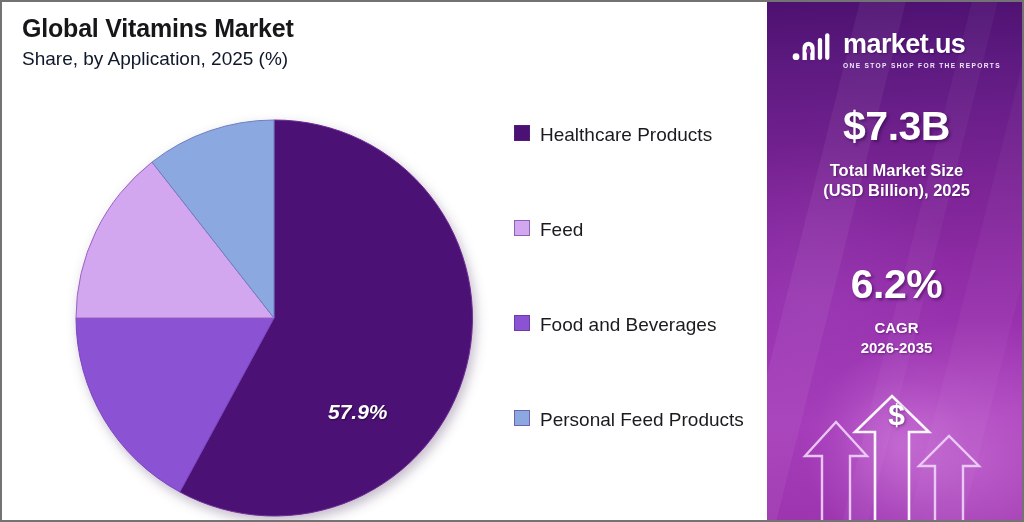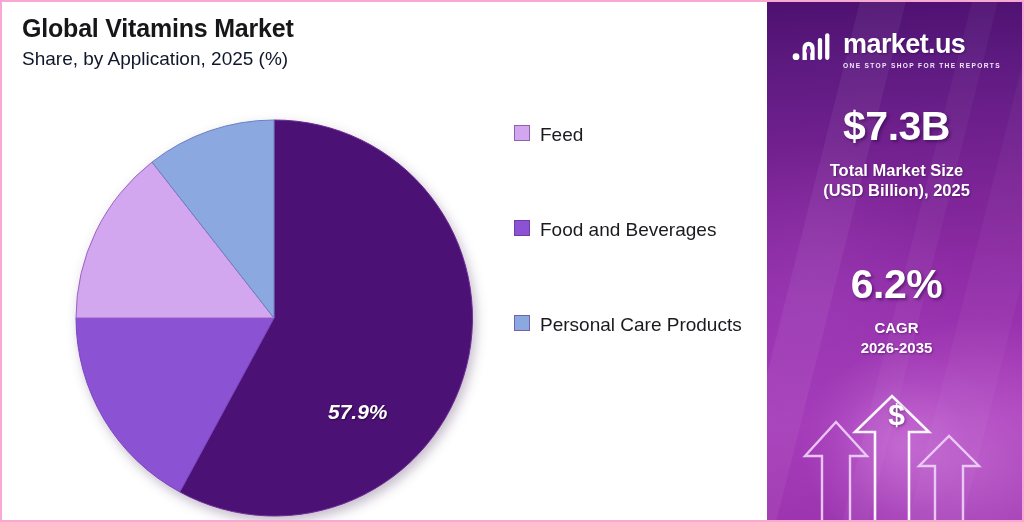--- a/index.html
+++ b/index.html
@@ -10,21 +10,21 @@
     overflow: hidden;
     font-family: "Liberation Sans", sans-serif;
     background: #ffffff;
   }
 
   #infographic {
     position: relative;
     width: 1024px;
     height: 522px;
     background: #ffffff;
-    border: 2px solid #f9a8d4;
+    border: 2px solid #737373;
     overflow: hidden;
   }
 
   
   #chart-panel {
     position: absolute;
     left: 0; top: 0;
     width: 762px;
     height: 518px;
     background: #ffffff;
@@ -264,34 +264,38 @@
 
         <path d="M 204 204 L 6 204 A 198 198 0 0 1 82.0 48.1 Z" fill="#D3A6F0" stroke="#9A63C4" stroke-width="1"></path>
 
         <path d="M 204 204 L 82.0 48.1 A 198 198 0 0 1 204 6 Z" fill="#8CA8E0" stroke="#6F7FC0" stroke-width="1"></path>
       </svg>
       <div id="pie-label">57.9%</div>
     </div>
 
     <div id="legend">
 
+      <div class="legend-item">
+        <span class="legend-swatch" style="background:#4C1175"></span>
+        <span class="legend-label">Healthcare Products</span>
+      </div>
 
       <div class="legend-item">
         <span class="legend-swatch" style="background:#D3A6F0"></span>
         <span class="legend-label">Feed</span>
       </div>
 
       <div class="legend-item">
         <span class="legend-swatch" style="background:#8B52D4"></span>
         <span class="legend-label">Food and Beverages</span>
       </div>
 
       <div class="legend-item">
         <span class="legend-swatch" style="background:#8CA8E0"></span>
-        <span class="legend-label">Personal Care Products</span>
+        <span class="legend-label">Personal Feed Products</span>
       </div>
 
     </div>
   </div>
 
   <div id="brand-panel">
 
     <div class="sheen" id="sheen-a"></div>
     <div class="sheen" id="sheen-b"></div>
     <div class="sheen" id="sheen-c"></div>

